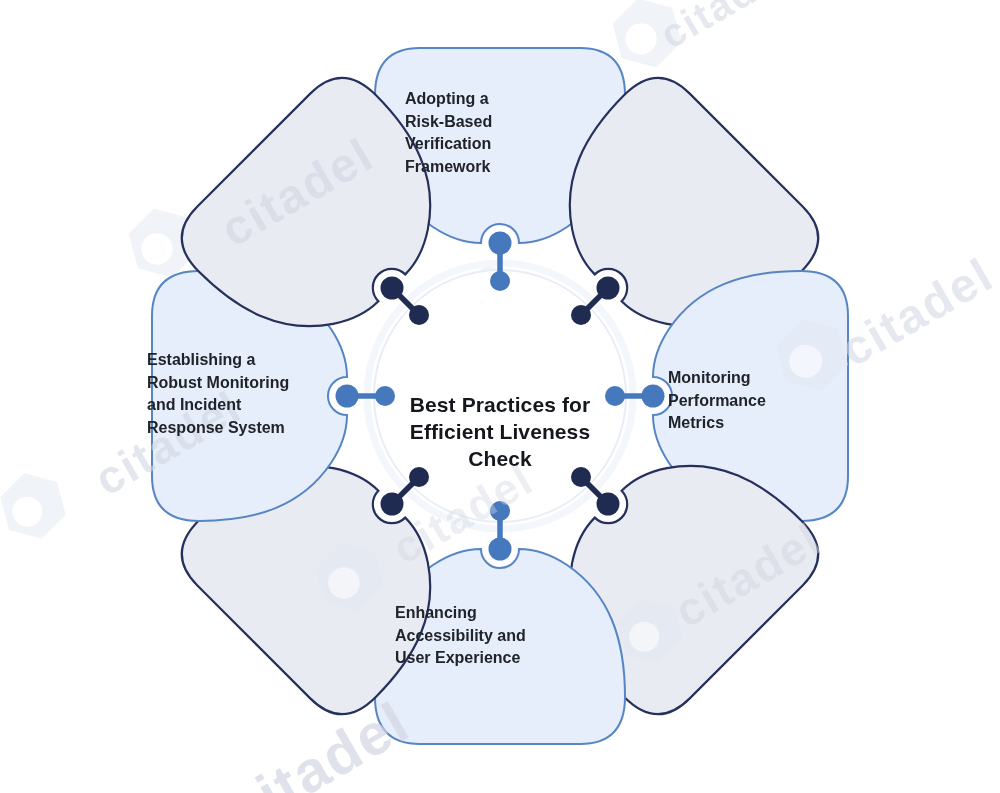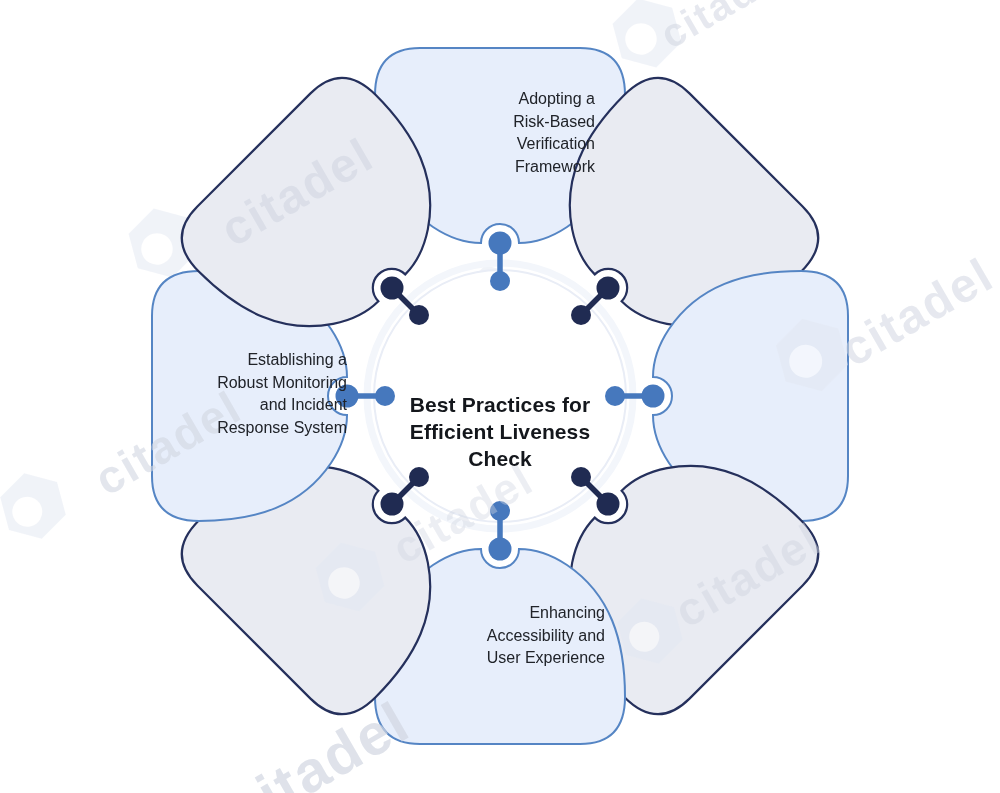--- a/index.html
+++ b/index.html
@@ -28,22 +28,22 @@
   .petal--gray{fill:var(--petal-gray-fill);stroke:var(--petal-gray-stroke);stroke-width:2.2;}
   .center-halo{fill:none;stroke:var(--center-halo);stroke-width:7;}
   .center-circle{fill:var(--center-fill);stroke:var(--center-ring);stroke-width:2;}
   .conn--blue line{stroke:var(--connector-blue);stroke-width:5.5;}
   .conn--blue circle{fill:var(--connector-blue);}
   .conn--navy line{stroke:var(--connector-navy);stroke-width:5.5;}
   .conn--navy circle{fill:var(--connector-navy);}
   .wm-hex{opacity:.5;}
   .label{
     position:absolute;transform:translate(-50%,-50%);
-    text-align:right;white-space:pre-line;
-    font-size:16px;line-height:1.42;font-weight:400;color:var(--label-color);
+    text-align:left;white-space:pre-line;
+    font-size:16px;line-height:1.42;font-weight:700;color:var(--label-color);
   }
   .title{
     position:absolute;transform:translate(-50%,-50%);
     text-align:center;white-space:pre-line;
     font-size:21px;line-height:1.28;font-weight:bold;color:var(--title-color);
     letter-spacing:.1px;
     margin-top:36px;
   }
   .wm{
     position:absolute;transform:translate(-50%,-50%) rotate(-30deg);
@@ -148,20 +148,23 @@
   <div class="wm" style="left:748px;top:575px;font-size:46px;opacity:.5">citadel</div>
 
   <div class="title" style="left:500px;top:396px;width:240px">Best Practices for
 Efficient Liveness
 Check</div>
 
   <div class="label" style="left:500px;top:133px;width:190px">Adopting a
 Risk-Based
 Verification
 Framework</div>
+  <div class="label" style="left:753px;top:401px;width:170px">Monitoring
+Performance
+Metrics</div>
   <div class="label" style="left:500px;top:636px;width:210px">Enhancing
 Accessibility and
 User Experience</div>
   <div class="label" style="left:247px;top:394px;width:200px">Establishing a
 Robust Monitoring
 and Incident
 Response System</div>
 
 </div>
 

